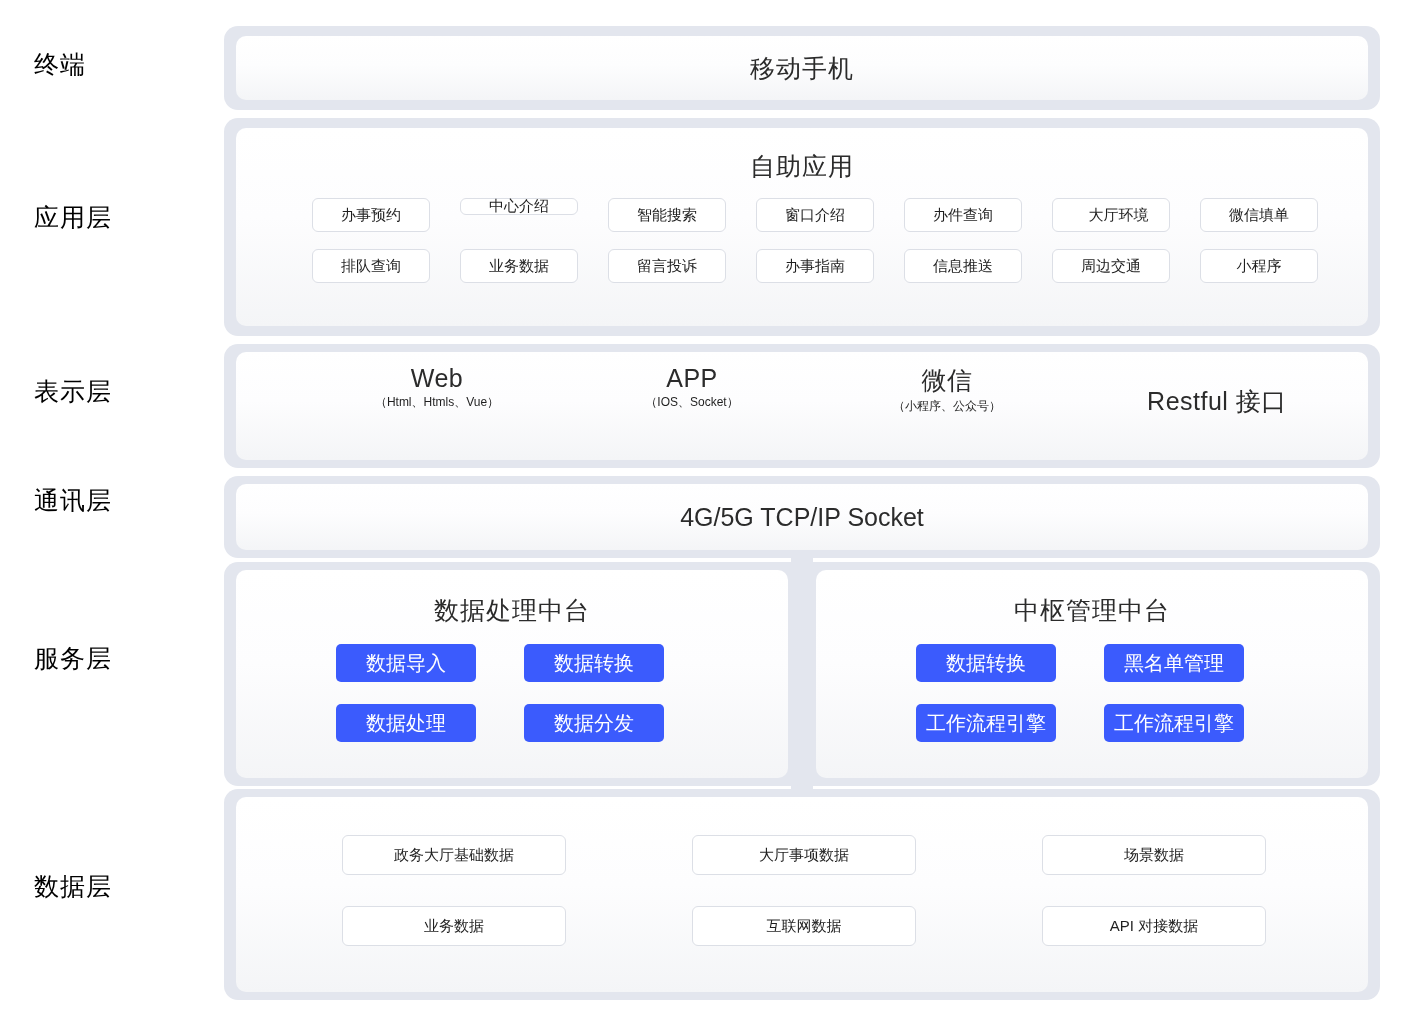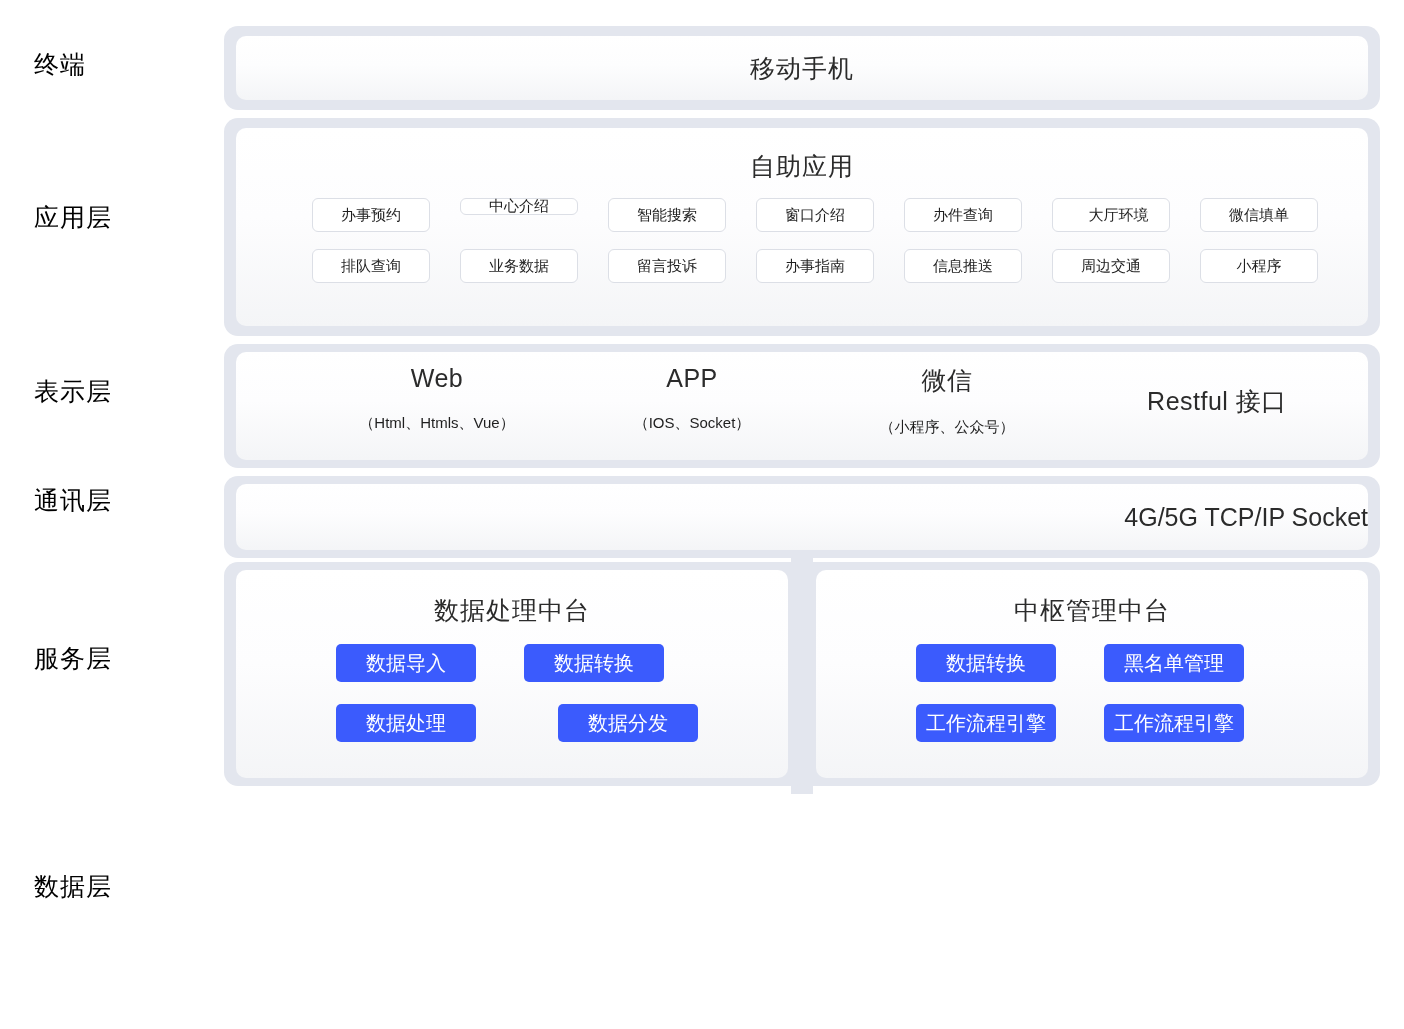--- a/index.html
+++ b/index.html
@@ -83,22 +83,22 @@
     position:absolute;
     text-align:center;
   }
   .pcol .pmain{
     font-size:25px;
     color:#2b2b2b;
     letter-spacing:.5px;
     white-space:nowrap;
   }
   .pcol .psub{
-    margin-top:21px;
-    font-size:15px;
+    margin-top:1px;
+    font-size:12px;
     color:#1f1f1f;
     white-space:nowrap;
   }
 
   
   .notch{
     position:absolute;
     width:0;height:0;
   }
   .notch.down{
@@ -175,47 +175,59 @@
       </div>
 
       <div class="pcol" style="left:856px;top:33px;width:250px;">
         <div class="pmain">Restful 接口</div>
       </div>
     </div>
   </div>
 
   <div class="shell" style="top:476px;height:82px;">
     <div class="panel" style="left:12px;top:8px;width:1132px;height:66px;">
-      <div style="text-align:right;line-height:66px;font-size:25px;color:#2b2b2b;">
+      <div style="text-align:center;line-height:66px;font-size:25px;color:#2b2b2b;">
         <span>4G/5G</span>
         <span>TCP/IP</span>
         <span>Socket</span>
       </div>
     </div>
   </div>
 
   <div class="gapfill" style="left:791px;top:558px;width:22px;height:8px;"></div>
   <div class="notch down" style="left:791px;top:560px;"></div>
 
   <div class="shell" style="top:562px;height:224px;">
 
     <div class="panel" style="left:12px;top:8px;width:552px;height:208px;">
       <div class="panel-title" style="margin-top:24px;">数据处理中台</div>
       <div class="btn-blue" style="left:100px;top:74px;width:140px;height:38px;">数据导入</div>
       <div class="btn-blue" style="left:288px;top:74px;width:140px;height:38px;">数据转换</div>
       <div class="btn-blue" style="left:100px;top:134px;width:140px;height:38px;">数据处理</div>
-      <div class="btn-blue" style="left:288px;top:134px;width:140px;height:38px;margin-left:34px;">数据分发</div>
+      <div class="btn-blue" style="left:288px;top:134px;width:140px;height:38px;">数据分发</div>
     </div>
 
     <div class="panel" style="left:592px;top:8px;width:552px;height:208px;">
       <div class="panel-title" style="margin-top:24px;">中枢管理中台</div>
       <div class="btn-blue" style="left:100px;top:74px;width:140px;height:38px;">数据转换</div>
       <div class="btn-blue" style="left:288px;top:74px;width:140px;height:38px;">黑名单管理</div>
       <div class="btn-blue" style="left:100px;top:134px;width:140px;height:38px;">工作流程引擎</div>
       <div class="btn-blue" style="left:288px;top:134px;width:140px;height:38px;">工作流程引擎</div>
     </div>
   </div>
 
   <div class="gapfill" style="left:791px;top:786px;width:22px;height:8px;"></div>
   <div class="notch up" style="left:791px;top:781px;"></div>
 
+  <div class="shell" style="top:789px;height:211px;">
+    <div class="panel" style="left:12px;top:8px;width:1132px;height:195px;">
+
+      <div class="chip" style="left:106px;top:38px;width:224px;height:40px;">政务大厅基础数据</div>
+      <div class="chip" style="left:456px;top:38px;width:224px;height:40px;">大厅事项数据</div>
+      <div class="chip" style="left:806px;top:38px;width:224px;height:40px;">场景数据</div>
+
+      <div class="chip" style="left:106px;top:109px;width:224px;height:40px;">业务数据</div>
+      <div class="chip" style="left:456px;top:109px;width:224px;height:40px;">互联网数据</div>
+      <div class="chip" style="left:806px;top:109px;width:224px;height:40px;">API 对接数据</div>
+    </div>
+  </div>
 
 </div>
 
 </body></html>

